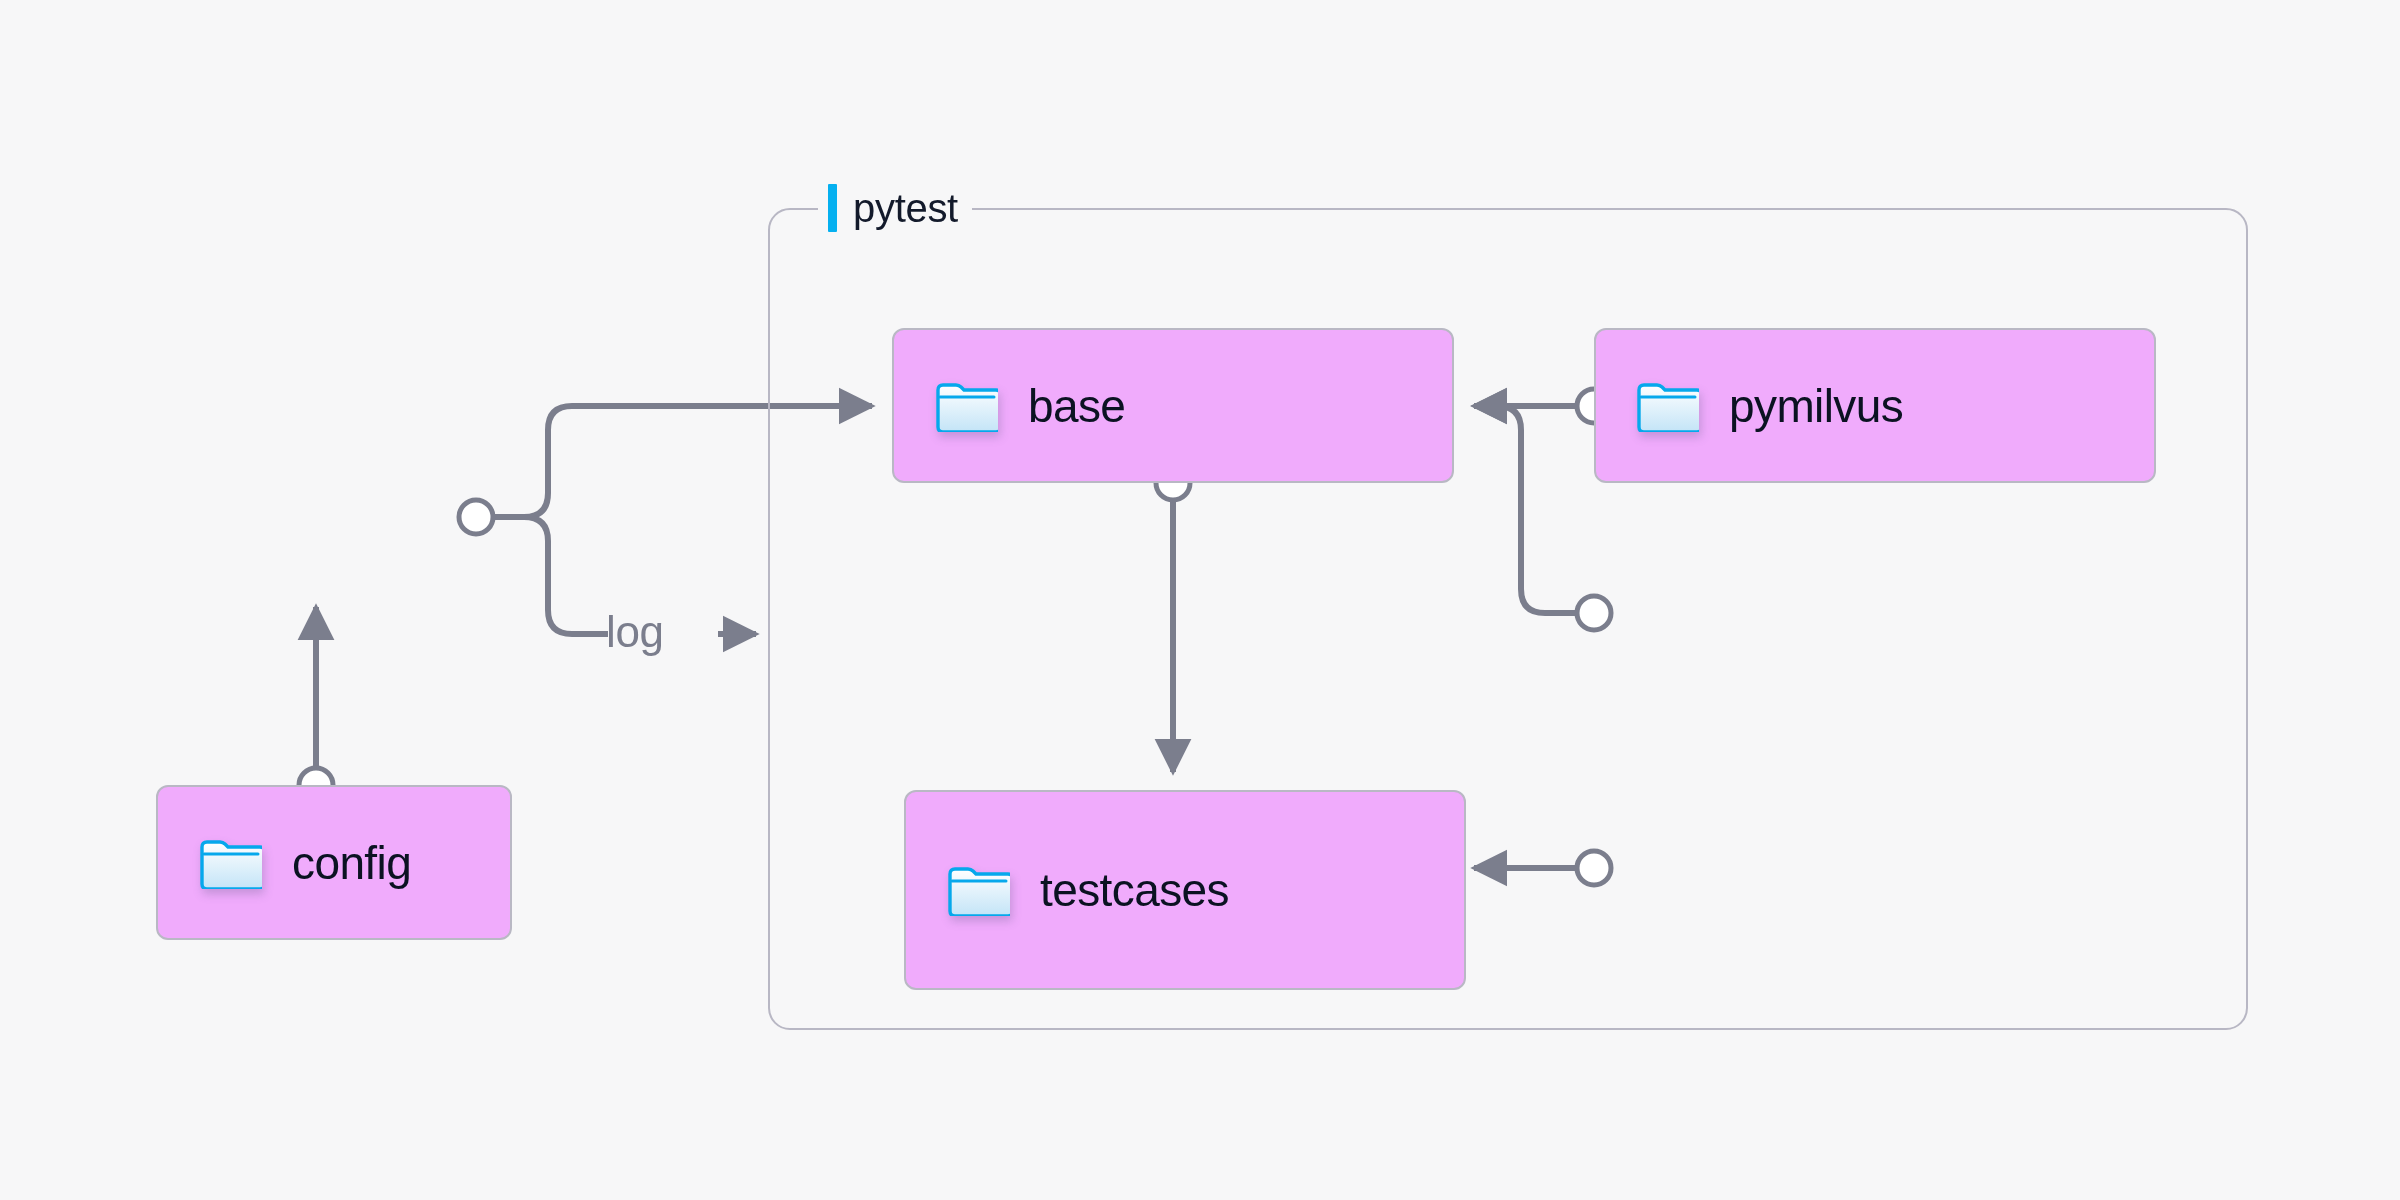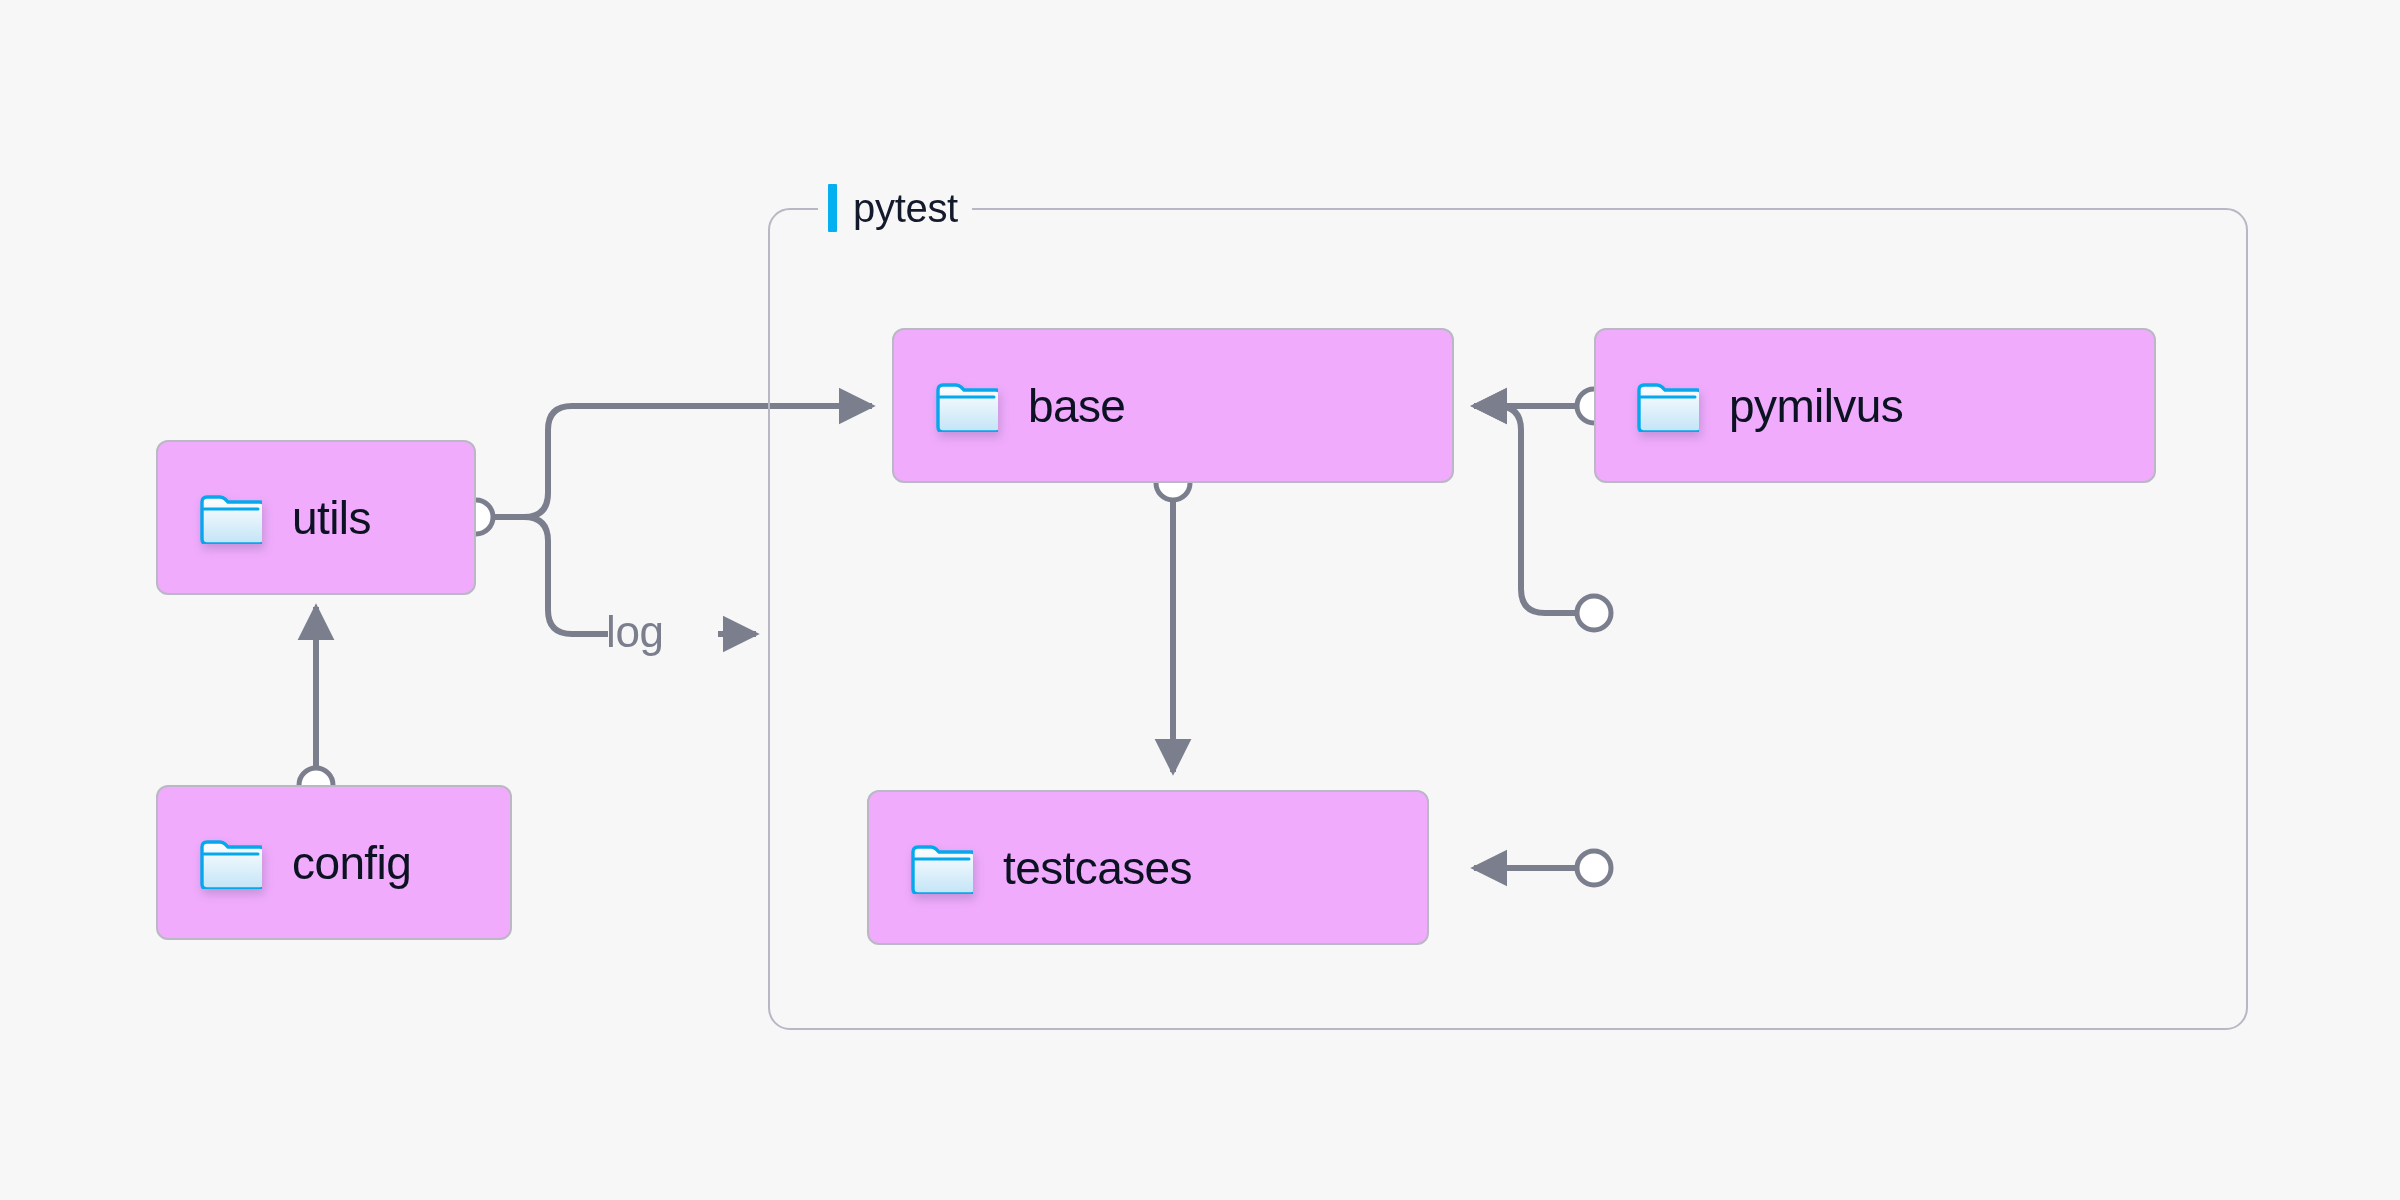--- a/index.html
+++ b/index.html
@@ -142,29 +142,20 @@
     </g>
   </svg>
 
   <div class="group" style="left:768px; top:208px; width:1480px; height:822px;"></div>
 
   <div class="group-label" style="left:818px; top:181px;">
     <span class="group-label-bar"></span>
     <span class="group-label-text">pytest</span>
   </div>
 
-  <div class="node" style="left:156px; top:440px; width:320px; height:155px;">
-    <span class="folder-icon">
-      <svg width="62" height="52" viewBox="0 0 62 52">
-        <path d="M2 10 q0-5 5-5 h13 q3 0 5 2 l3 3 h32 q5 0 5 5 v32 q0 5-5 5 H7 q-5 0-5-5 z" fill="url(#folderGrad)" stroke="#06a8ec" stroke-width="3.4" stroke-linejoin="round"></path>
-        <path d="M4 17 h54" stroke="#06a8ec" stroke-width="3" fill="none" stroke-linecap="round"></path>
-      </svg>
-    </span>
-    <span class="node-label">utils</span>
-  </div>
 
   <div class="node" style="left:156px; top:785px; width:356px; height:155px;">
     <span class="folder-icon">
       <svg width="62" height="52" viewBox="0 0 62 52">
         <path d="M2 10 q0-5 5-5 h13 q3 0 5 2 l3 3 h32 q5 0 5 5 v32 q0 5-5 5 H7 q-5 0-5-5 z" fill="url(#folderGrad)" stroke="#06a8ec" stroke-width="3.4" stroke-linejoin="round"></path>
         <path d="M4 17 h54" stroke="#06a8ec" stroke-width="3" fill="none" stroke-linecap="round"></path>
       </svg>
     </span>
     <span class="node-label">config</span>
   </div>
@@ -172,21 +163,21 @@
   <div class="node" style="left:892px; top:328px; width:562px; height:155px;">
     <span class="folder-icon">
       <svg width="62" height="52" viewBox="0 0 62 52">
         <path d="M2 10 q0-5 5-5 h13 q3 0 5 2 l3 3 h32 q5 0 5 5 v32 q0 5-5 5 H7 q-5 0-5-5 z" fill="url(#folderGrad)" stroke="#06a8ec" stroke-width="3.4" stroke-linejoin="round"></path>
         <path d="M4 17 h54" stroke="#06a8ec" stroke-width="3" fill="none" stroke-linecap="round"></path>
       </svg>
     </span>
     <span class="node-label">base</span>
   </div>
 
-  <div class="node" style="left:867px; top:790px; width:562px; height:155px;">
+  <div class="node" style="left:904px; top:790px; width:562px; height:200px;">
     <span class="folder-icon">
       <svg width="62" height="52" viewBox="0 0 62 52">
         <path d="M2 10 q0-5 5-5 h13 q3 0 5 2 l3 3 h32 q5 0 5 5 v32 q0 5-5 5 H7 q-5 0-5-5 z" fill="url(#folderGrad)" stroke="#06a8ec" stroke-width="3.4" stroke-linejoin="round"></path>
         <path d="M4 17 h54" stroke="#06a8ec" stroke-width="3" fill="none" stroke-linecap="round"></path>
       </svg>
     </span>
     <span class="node-label">testcases</span>
   </div>
 
   <div class="node" style="left:1594px; top:328px; width:562px; height:155px;padding-left:41px;">

